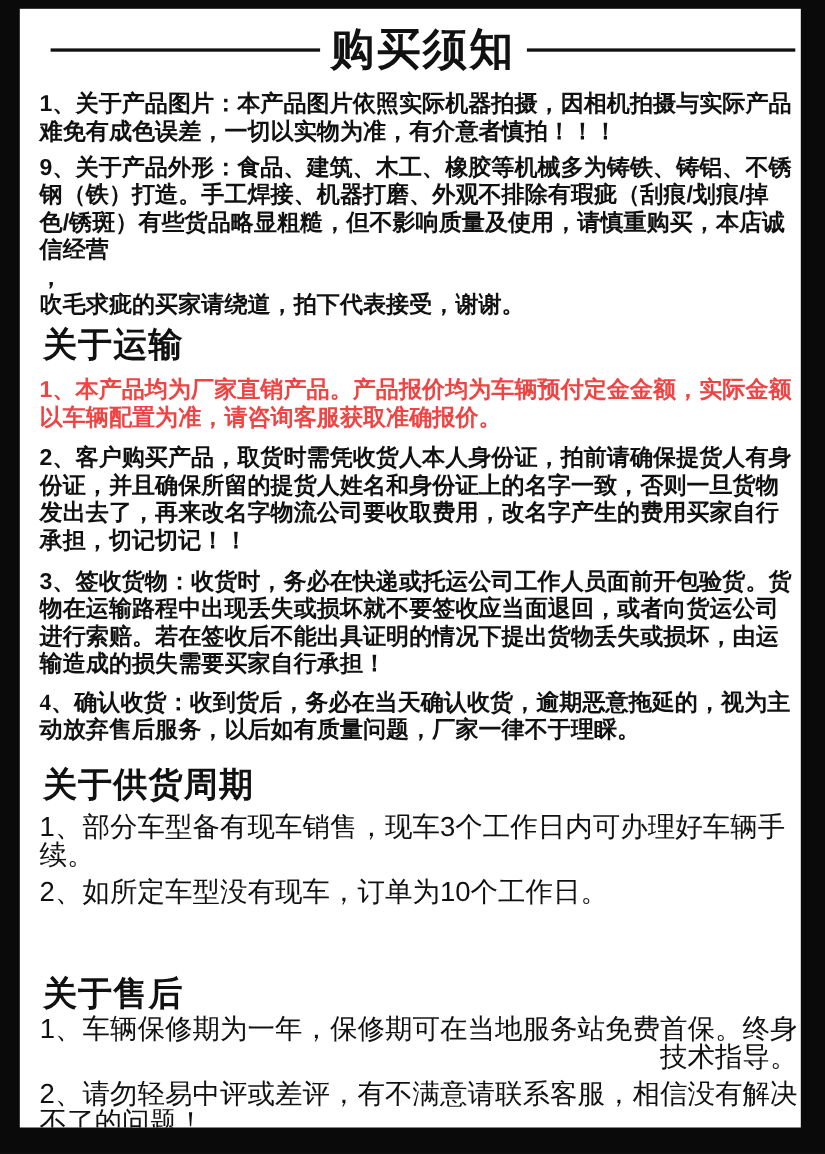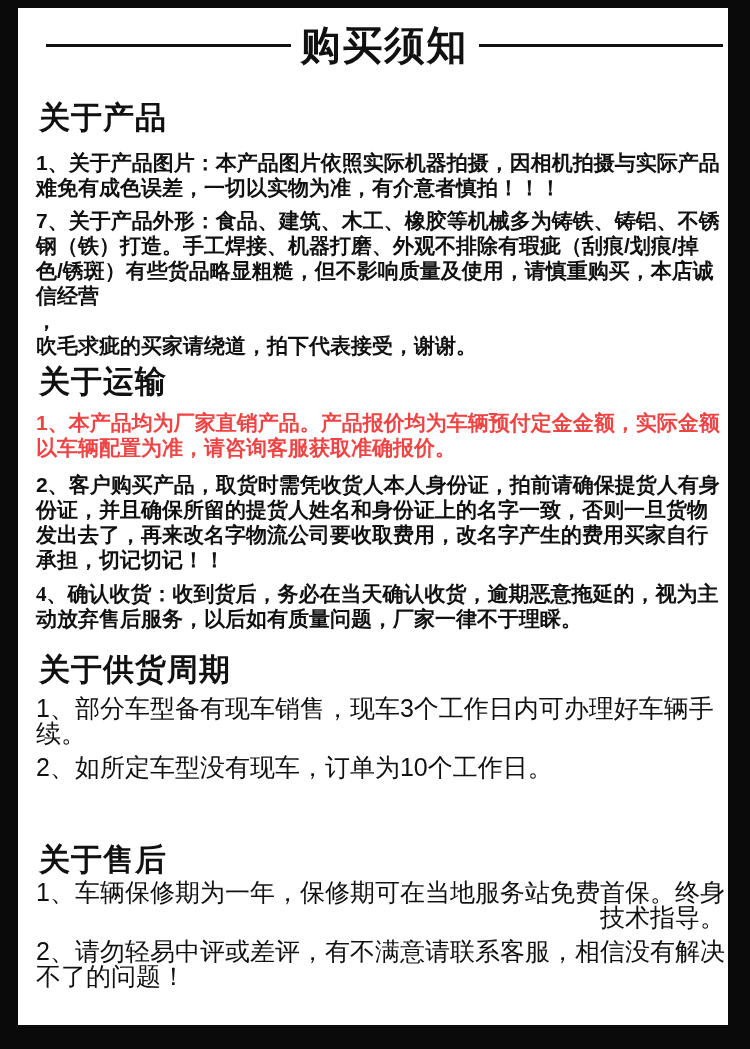--- a/index.html
+++ b/index.html
@@ -79,31 +79,31 @@
 <div class="page">
   <div class="content">
 
     <div class="title-row">
       <div class="title-rule"></div>
       <div class="page-title">购买须知</div>
       <div class="title-rule"></div>
     </div>
 
     <section>
-      <h2 class="section-heading mt-product">关于产品</h2>
       <p class="para mt12">1、关于产品图片：本产品图片依照实际机器拍摄，因相机拍摄与实际产品难免有成色误差，一切以实物为准，有介意者慎拍！！！</p>
-      <p class="para mt8">7、关于产品外形：食品、建筑、木工、橡胶等机械多为铸铁、铸铝、不锈钢（铁）打造。手工焊接、机器打磨、外观不排除有瑕疵（刮痕/划痕/掉色/锈斑）有些货品略显粗糙，但不影响质量及使用，请慎重购买，本店诚信经营
+      <p class="para mt8">9、关于产品外形：食品、建筑、木工、橡胶等机械多为铸铁、铸铝、不锈钢（铁）打造。手工焊接、机器打磨、外观不排除有瑕疵（刮痕/划痕/掉色/锈斑）有些货品略显粗糙，但不影响质量及使用，请慎重购买，本店诚信经营
 ，
 吹毛求疵的买家请绕道，拍下代表接受，谢谢。</p>
     </section>
 
     <section>
       <h2 class="section-heading mt-shipping">关于运输</h2>
       <p class="para mt8 red">1、本产品均为厂家直销产品。产品报价均为车辆预付定金金额，实际金额以车辆配置为准，请咨询客服获取准确报价。</p>
       <p class="para mt12">2、客户购买产品，取货时需凭收货人本人身份证，拍前请确保提货人有身份证，并且确保所留的提货人姓名和身份证上的名字一致，否则一旦货物发出去了，再来改名字物流公司要收取费用，改名字产生的费用买家自行承担，切记切记！！</p>
+      <p class="para mt12">3、签收货物：收货时，务必在快递或托运公司工作人员面前开包验货。货物在运输路程中出现丢失或损坏就不要签收应当面退回，或者向货运公司进行索赔。若在签收后不能出具证明的情况下提出货物丢失或损坏，由运输造成的损失需要买家自行承担！</p>
       <p class="para mt10">4、确认收货：收到货后，务必在当天确认收货，逾期恶意拖延的，视为主动放弃售后服务，以后如有质量问题，厂家一律不于理睬。</p>
     </section>
 
     <section>
       <h2 class="section-heading mt-supply">关于供货周期</h2>
       <p class="item mt6">1、部分车型备有现车销售，现车3个工作日内可办理好车辆手续。</p>
       <p class="item mt9">2、如所定车型没有现车，订单为10个工作日。</p>
     </section>
 
     <section>

